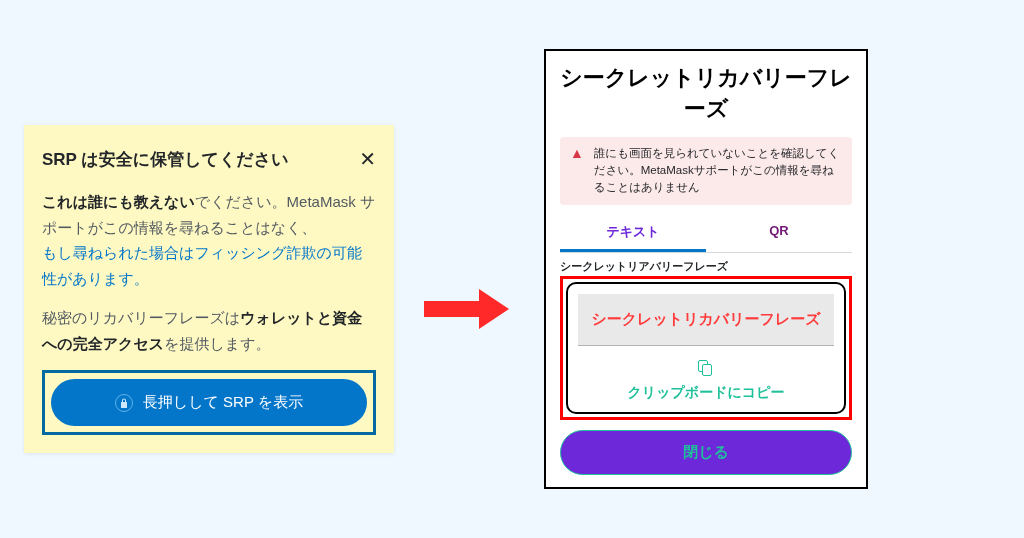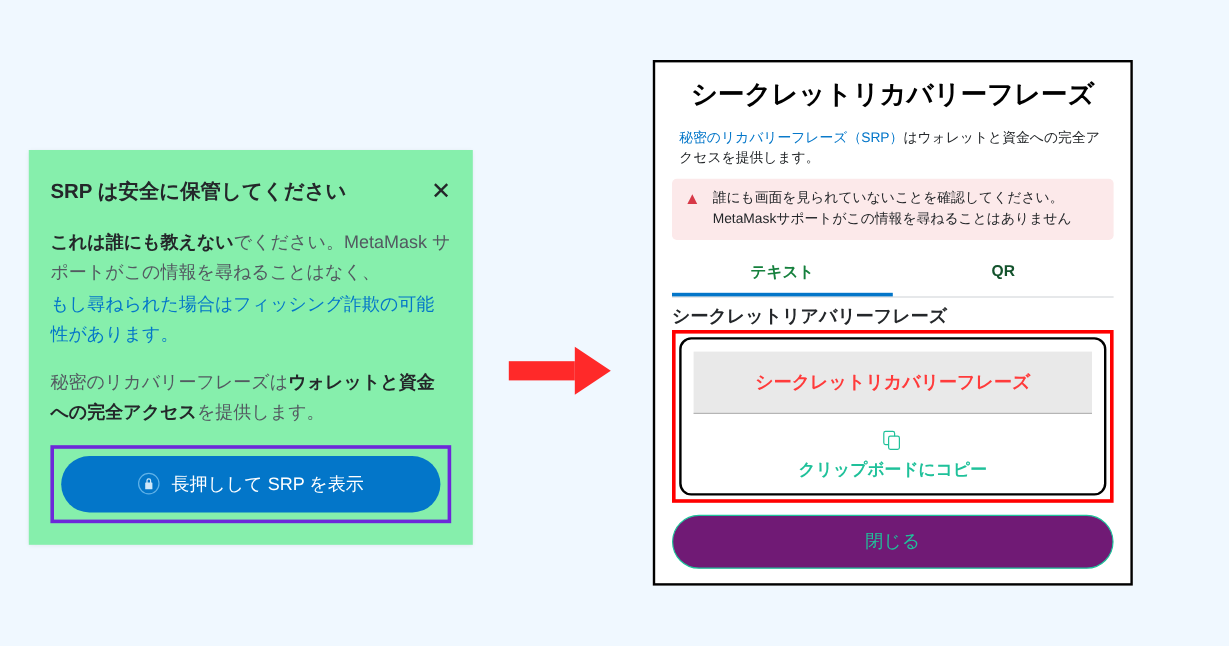--- a/index.html
+++ b/index.html
@@ -15,21 +15,21 @@
       align-items: center;
       width: 100%;
       height: 100%;
       padding: 20px;
       gap: 30px;
     }
 
     
     .left-panel {
       width: 370px;
-      background: #86efac;
+      background: #fef9c3;
       padding: 22px 18px 18px 18px;
       box-shadow: 0 1px 4px rgba(0,0,0,0.08);
       margin-top: 40px;
       margin-left: 4px;
     }
     .left-header {
       display: flex;
       justify-content: space-between;
       align-items: center;
       margin-bottom: 18px;
@@ -46,21 +46,21 @@
     }
     .left-body {
       font-size: 15px;
       line-height: 1.7;
       color: #535a61;
     }
     .left-body .bold { font-weight: 700; color: #24272a;}
     .left-body .para { margin-bottom: 14px; }
     .phishing-link { color: #0376c9; }
     .hold-button-wrap {
-      border: 3px solid #6d28d9;
+      border: 3px solid #0369a1;
       padding: 6px;
       margin-top: 12px;
     }
     .hold-button {
       width: 100%;
       background: #0376c9;
       color: #fff;
       border: none;
       border-radius: 999px;
       padding: 14px 10px;
@@ -103,21 +103,21 @@
       left: 55px;
       top: 0;
       width: 0; height: 0;
       border-top: 20px solid transparent;
       border-bottom: 20px solid transparent;
       border-left: 30px solid #ff2929;
     }
 
     
     .right-panel {
-      width: 400px;
+      width: 324px;
       border: 2px solid #000;
       background: #fff;
       padding: 12px 14px 12px 14px;
     }
     .right-title {
       font-size: 22px;
       font-weight: 700;
       text-align: center;
       color: #000;
       margin-bottom: 12px;
@@ -158,28 +158,28 @@
     }
     .tab {
       flex: 1;
       text-align: center;
       padding: 8px 0;
       font-size: 13px;
       font-weight: 600;
       cursor: pointer;
     }
     .tab.active {
-      color: #15803d;
+      color: #6d28d9;
       border-bottom: 3px solid #0376c9;
     }
     .tab.inactive {
-      color: #14532d;
+      color: #701a75;
     }
     .srp-label {
-      font-size: 15px;
+      font-size: 11px;
       font-weight: 600;
       color: #24272a;
       margin-bottom: 2px;
     }
     .srp-redbox {
       border: 3px solid #ff0000;
       padding: 3px;
     }
     .srp-inner {
       border: 2px solid #000;
@@ -218,25 +218,25 @@
       border: 1.5px solid #1fc19a;
       border-radius: 2px;
     }
     .copy-icon .sheet1 { left: 0; top: 0; }
     .copy-icon .sheet2 { left: 4px; top: 4px; background:#fff;}
     .close-btn {
       margin-top: 10px;
       width: 100%;
       border: 1.5px solid #1fc19a;
       color: #1fc19a;
-      background: #701a75;
+      background: #6d28d9;
       border-radius: 999px;
       padding: 12px;
       font-size: 15px;
-      font-weight: 400;
+      font-weight: 700;
       cursor: pointer;
     }
   </style>
 </head>
 <body>
 
 <div class="container">
 
   <div class="left-panel">
     <div class="left-header">
@@ -265,23 +265,20 @@
   </div>
 
   <div class="arrow">
     <div class="arrow-line"></div>
     <div class="arrow-head"></div>
   </div>
 
   <div class="right-panel">
     <div class="right-title">シークレットリカバリーフレーズ</div>
 
-    <div class="right-info">
-      <span class="link-blue">秘密のリカバリーフレーズ（SRP）</span><span>はウォレットと資金への完全アクセスを提供します。</span>
-    </div>
 
     <div class="alert-box">
       <span class="alert-tri">▲</span>
       <div class="alert-text">誰にも画面を見られていないことを確認してください。MetaMaskサポートがこの情報を尋ねることはありません</div>
     </div>
 
     <div class="tabs">
       <div class="tab active">テキスト</div>
       <div class="tab inactive">QR</div>
     </div>

